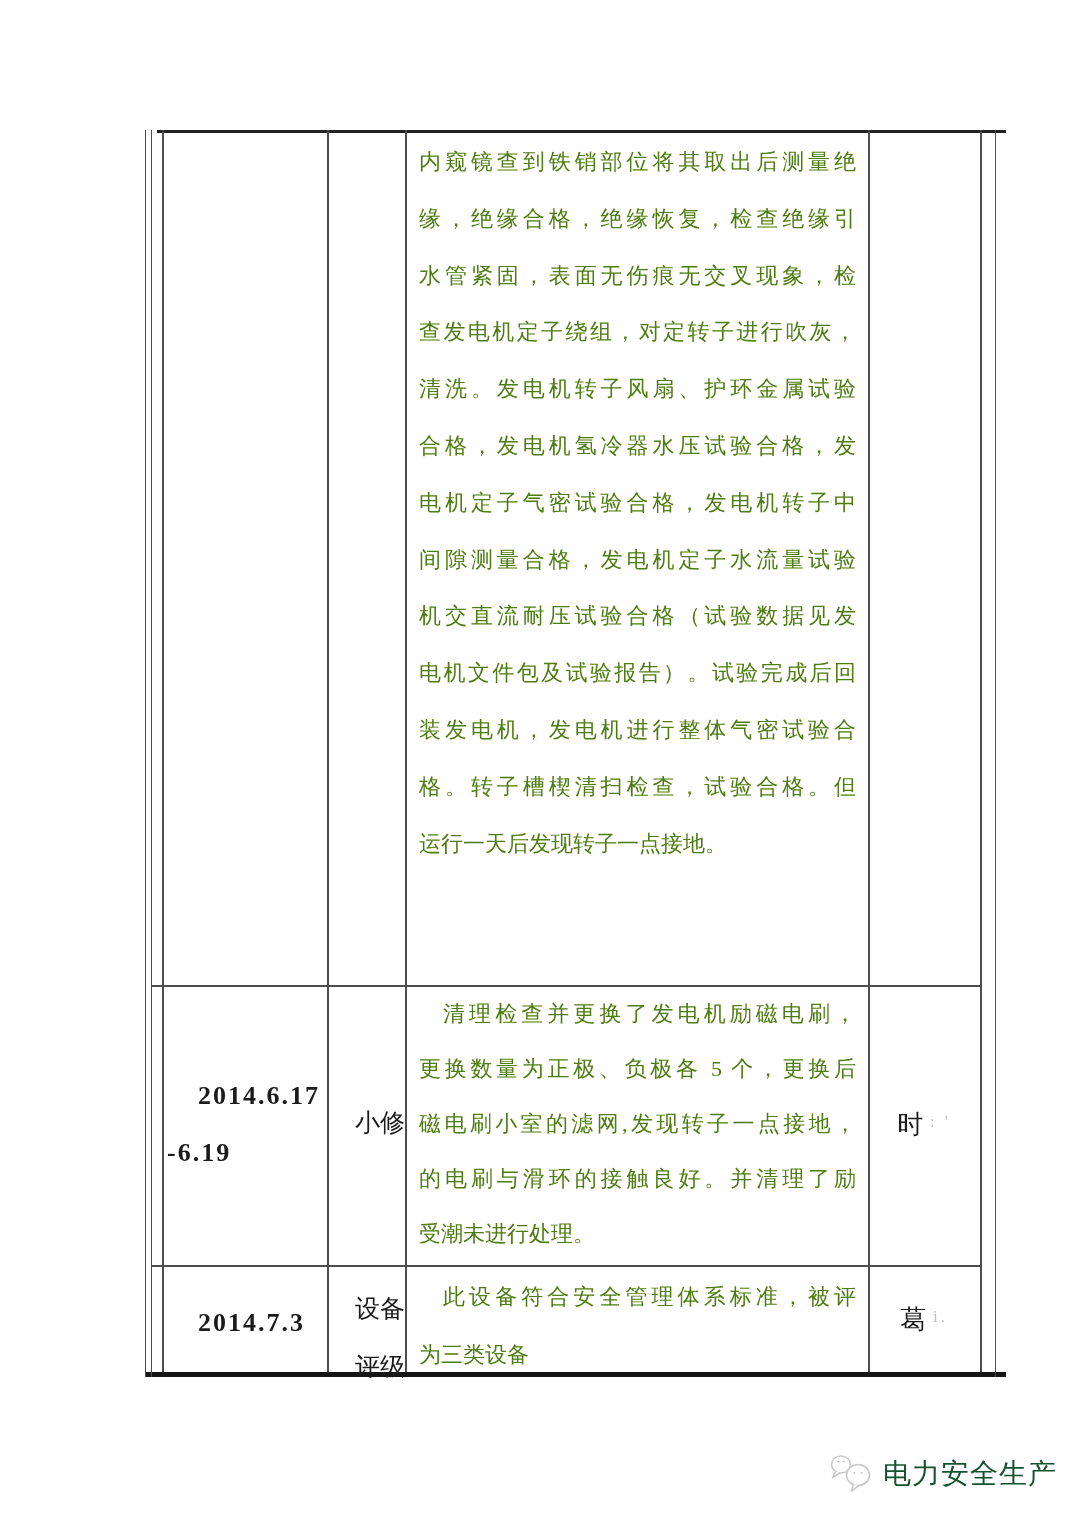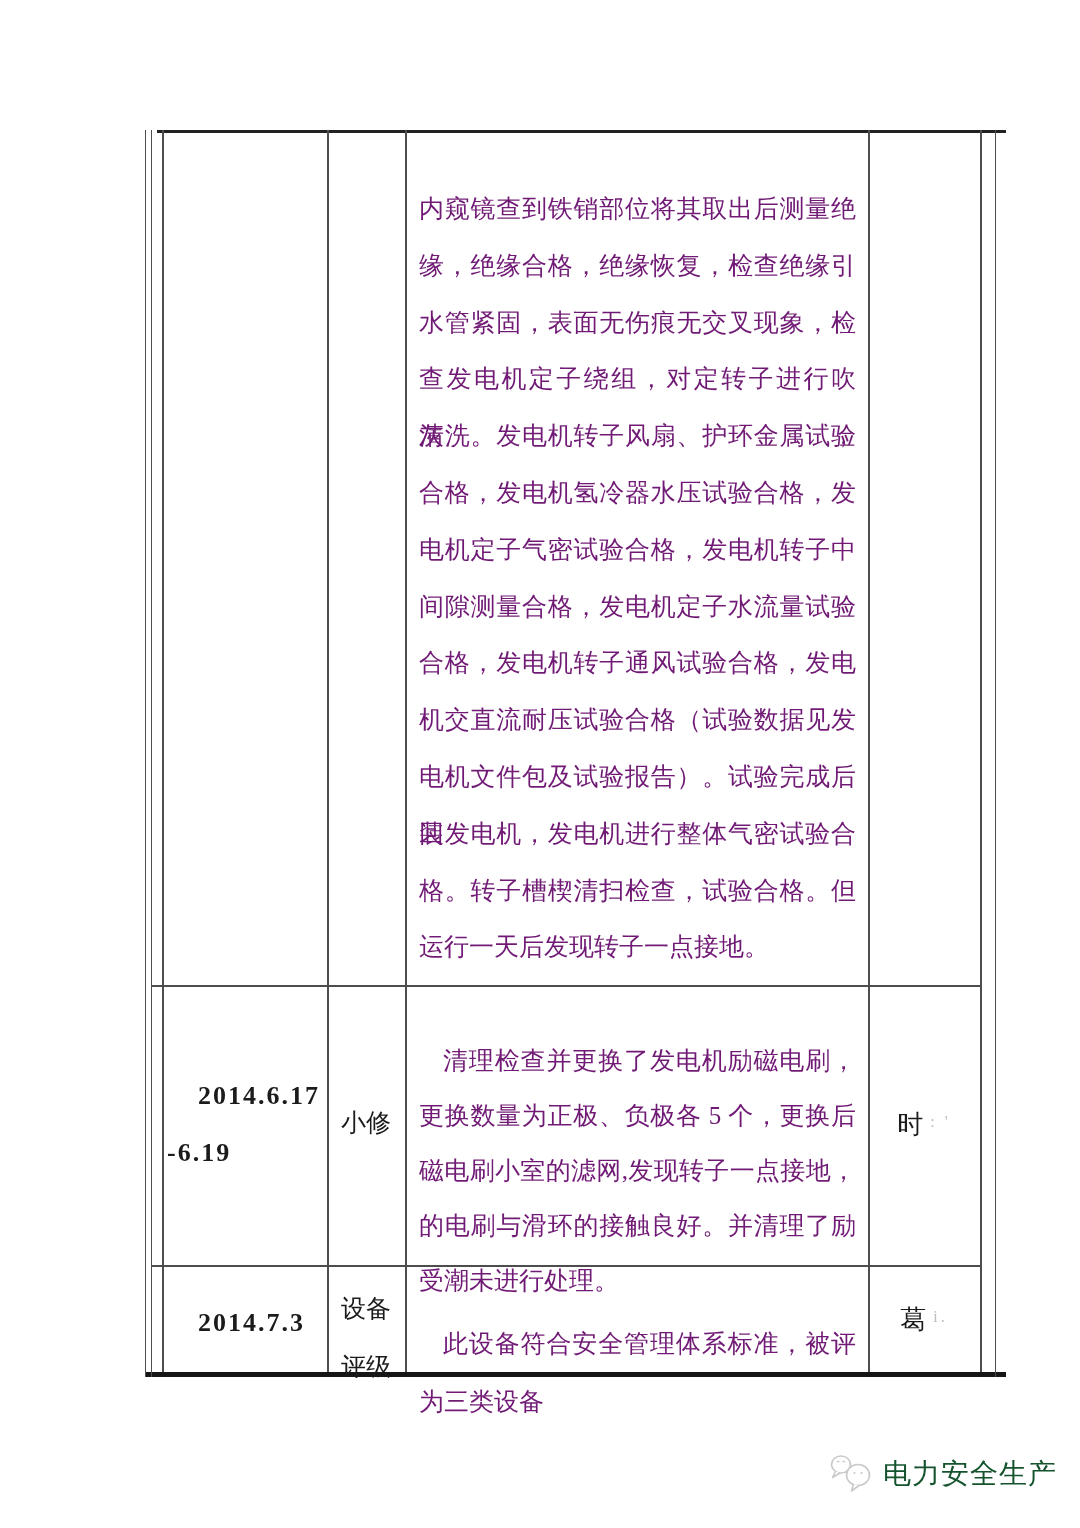--- a/index.html
+++ b/index.html
@@ -9,23 +9,22 @@
     background:#ffffff;
     font-family:"Liberation Serif","DejaVu Serif",serif;
     color:#1b1b1b;
     overflow:hidden;
   }
   .line{position:absolute;background:#4d4d4d;}
   .line.dark{background:#222222;}
   .line.thick{background:#161616;}
   .cell{position:absolute;}
   .desc{
-    font-size:25px;
-    color:#701a75;
-    margin-top:47px;
+    font-size:22px;
+    color:#4d7c0f;
   }
   .dline{
     text-align:justify;
     text-align-last:justify;
     text-justify:inter-character;
     height:100%;
   }
   .r1 .dline{line-height:56.8px;height:56.8px;}
   .r2 .dline{line-height:55px;height:55px;}
   .r3 .dline{line-height:58px;height:58px;}
@@ -35,21 +34,21 @@
     font-size:26px;
     letter-spacing:2px;
     white-space:nowrap;
     font-weight:bold;
   }
   .date .dl1{padding-left:31px;}
   .r2d{line-height:57px;}
   .r3d{line-height:56px;}
   .type{
     font-size:25px;
-    text-align:center;
+    text-align:right;
   }
   .type2{line-height:58px;}
   .signer{
     font-size:26px;
     text-align:center;
     line-height:56px;
     white-space:nowrap;
   }
   .faintmark{
     color:#bdbdbd;
@@ -90,21 +89,20 @@
 
   <div class="cell desc r1" style="left:419px;top:134px;width:437px;height:852px">
     <div class="dline">内窥镜查到铁销部位将其取出后测量绝</div>
     <div class="dline">缘，绝缘合格，绝缘恢复，检查绝缘引</div>
     <div class="dline">水管紧固，表面无伤痕无交叉现象，检</div>
     <div class="dline">查发电机定子绕组，对定转子进行吹灰，</div>
     <div class="dline">清洗。发电机转子风扇、护环金属试验</div>
     <div class="dline">合格，发电机氢冷器水压试验合格，发</div>
     <div class="dline">电机定子气密试验合格，发电机转子中</div>
     <div class="dline">间隙测量合格，发电机定子水流量试验</div>
-    <div class="dline">合格，发电机转子通风试验合格，发电</div>
     <div class="dline">机交直流耐压试验合格（试验数据见发</div>
     <div class="dline">电机文件包及试验报告）。试验完成后回</div>
     <div class="dline">装发电机，发电机进行整体气密试验合</div>
     <div class="dline">格。转子槽楔清扫检查，试验合格。但</div>
     <div class="dline last">运行一天后发现转子一点接地。</div>
   </div>
 
   <div class="cell date r2d" style="left:167px;top:1067px;width:155px">
     <div class="dl1">2014.6.17</div>
     <div>-6.19</div>

